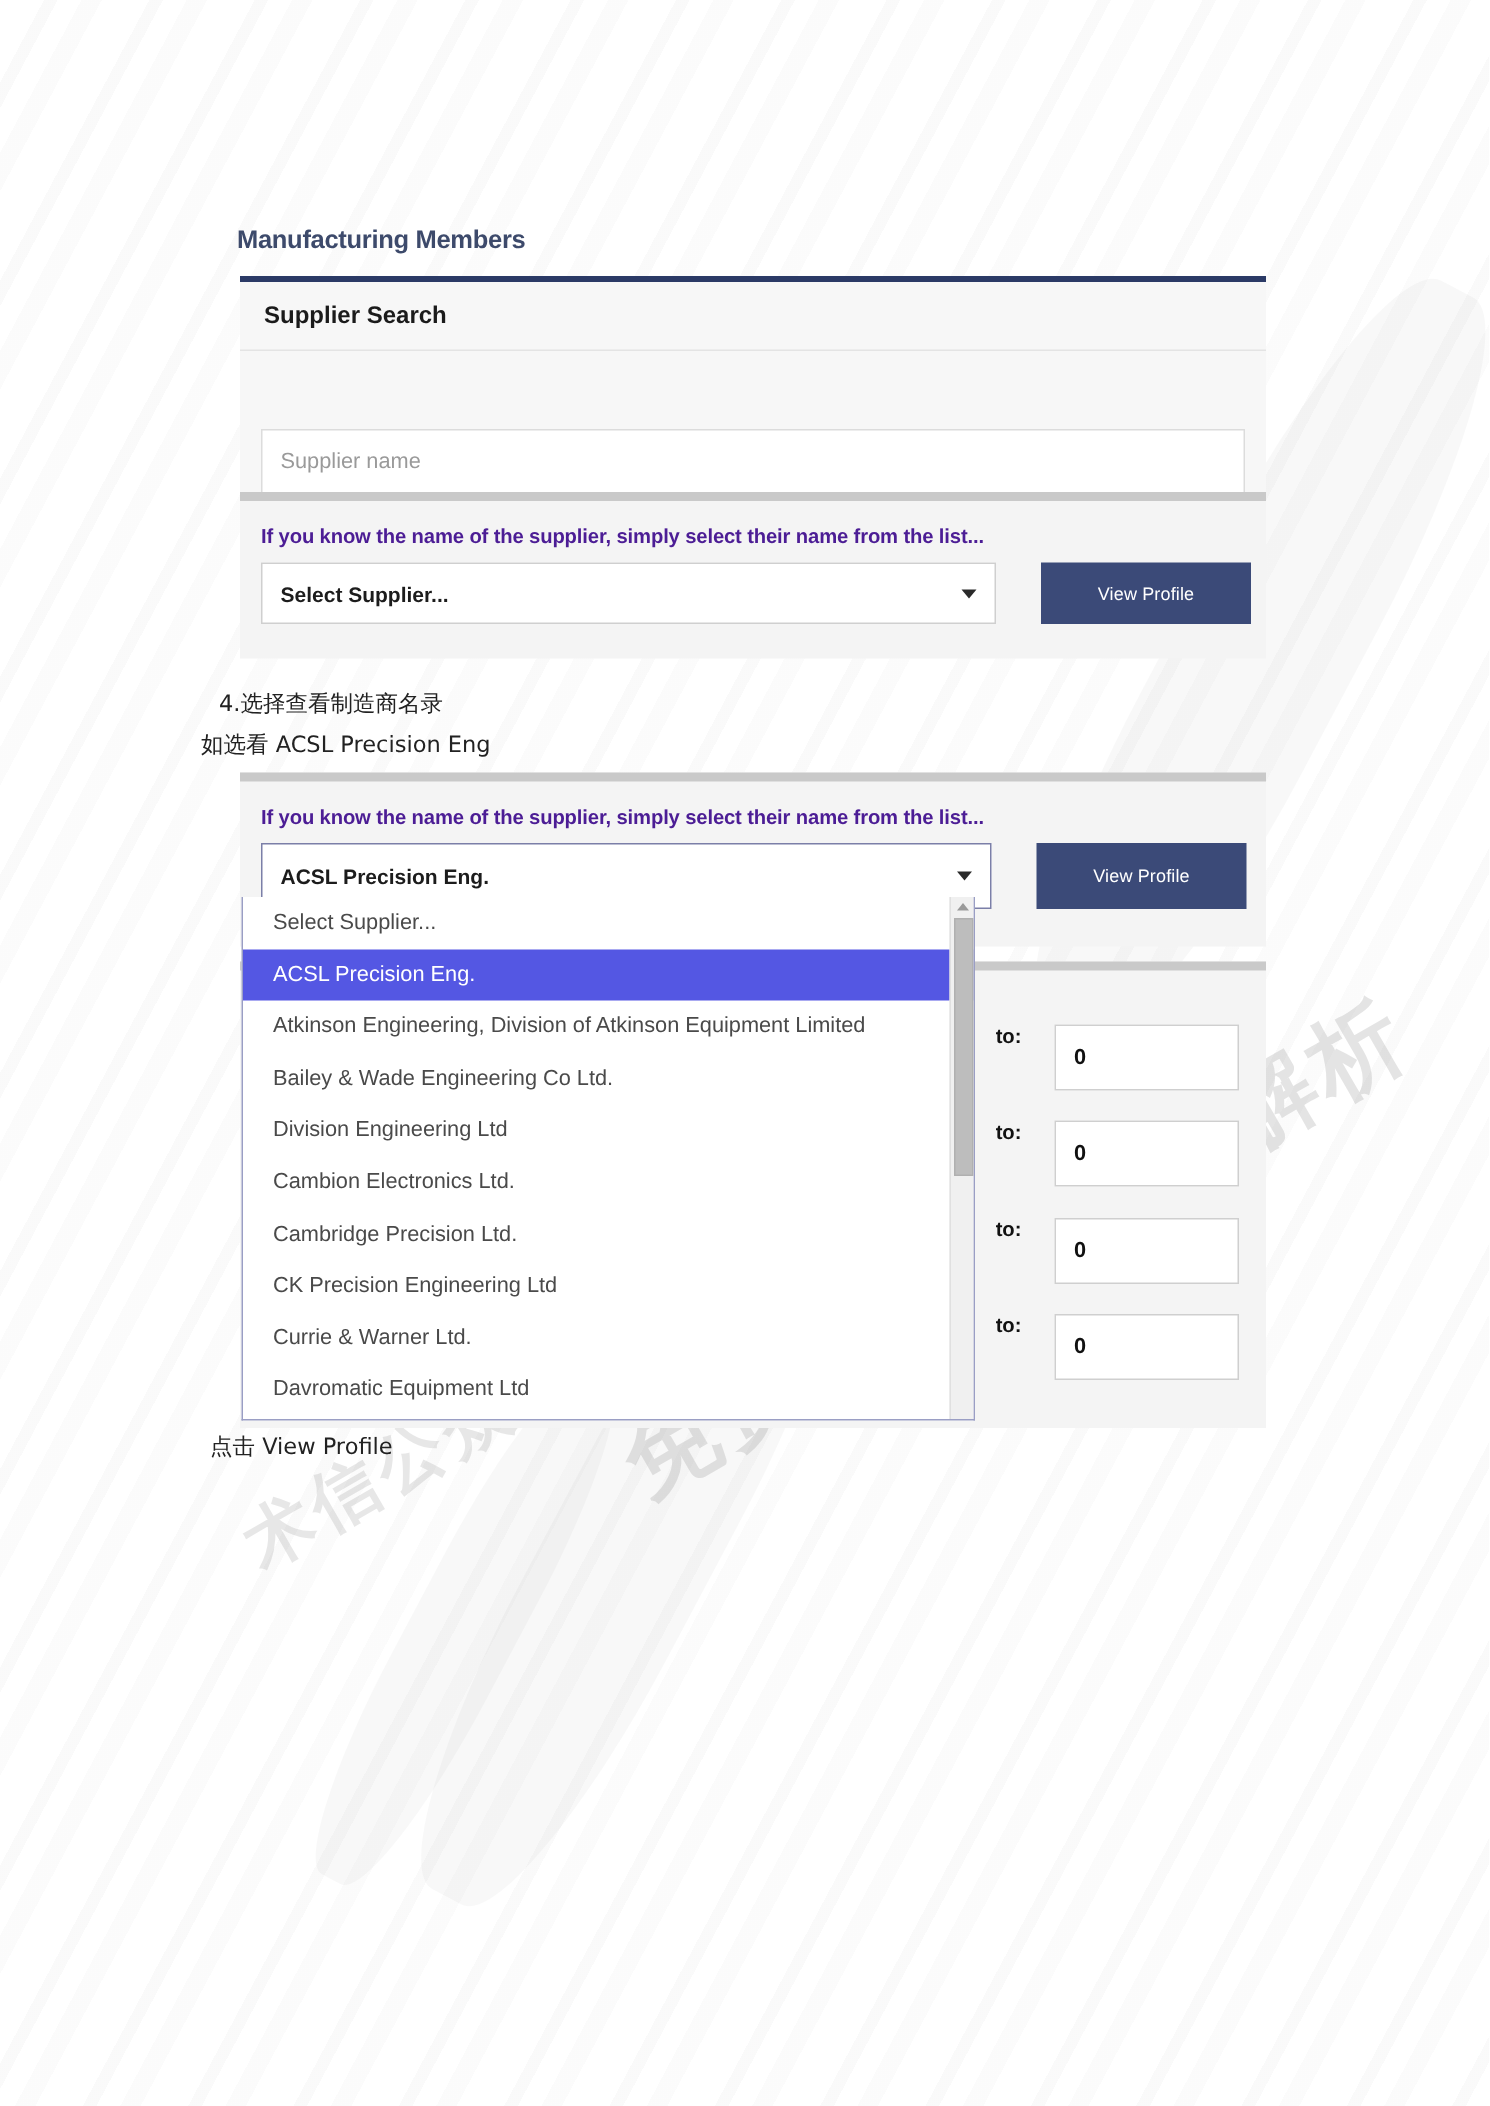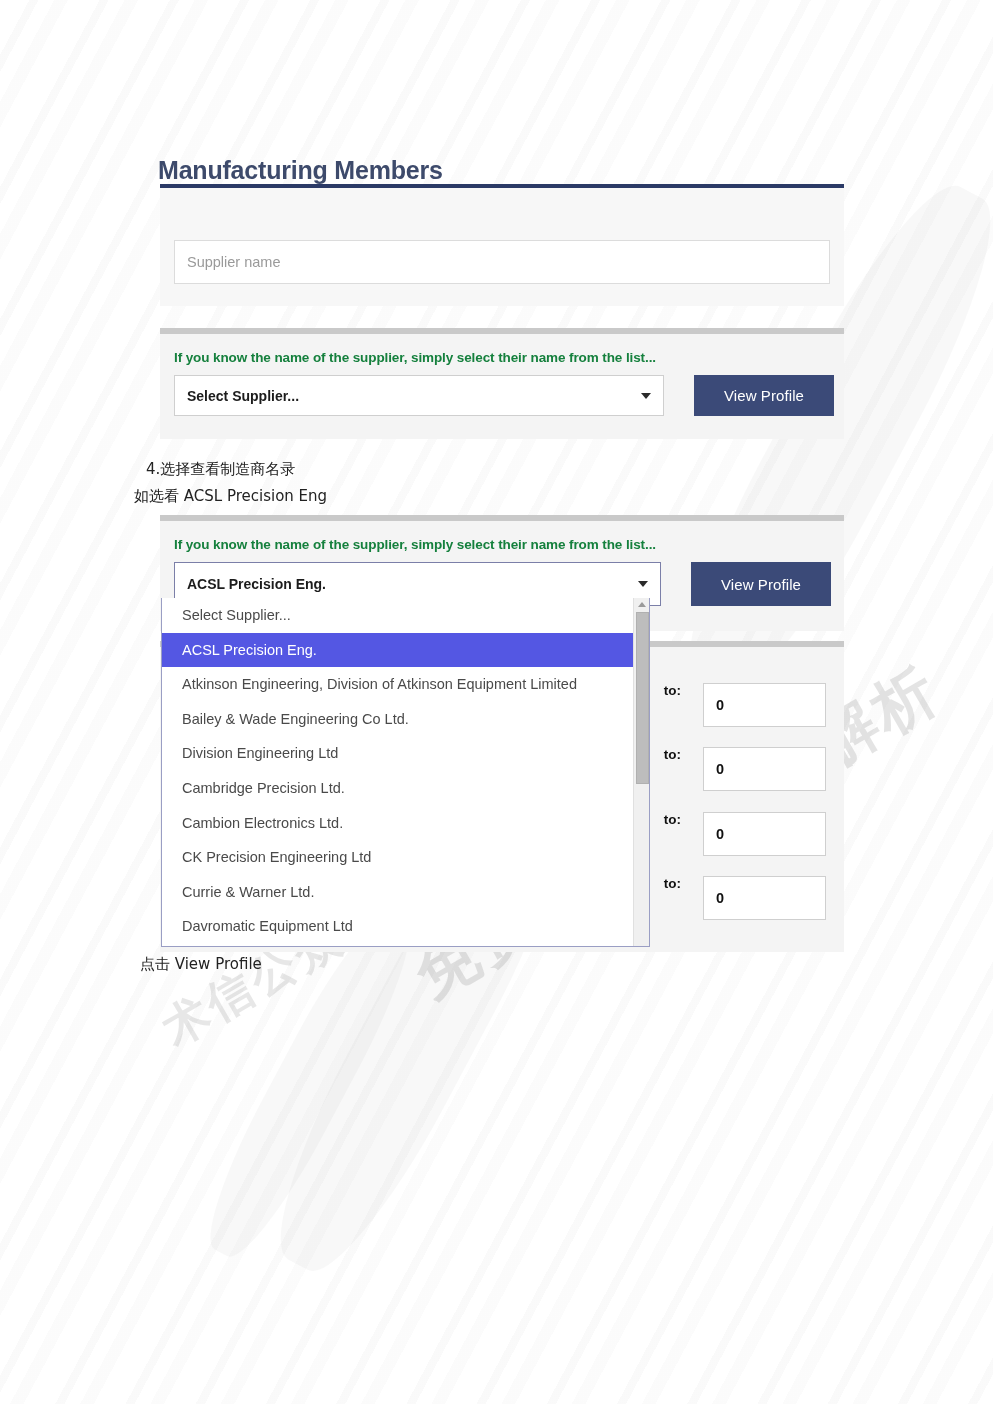--- a/index.html
+++ b/index.html
@@ -69,21 +69,21 @@
     position: absolute;
     left: 0; top: 0;
     width: 993px;
     z-index: 10;
   }
 
   .page-title {
     position: absolute;
     left: 158px;
     top: 139px;
-    font-size: 25px;
+    font-size: 17px;
     font-weight: bold;
     color: #3d4a6b;
     letter-spacing: -0.2px;
   }
 
   
   .search-card {
     position: absolute;
     left: 160px;
     top: 184px;
@@ -125,21 +125,21 @@
   }
   .panel-1 {
     left: 160px;
     top: 328px;
     width: 684px;
     height: 105px;
   }
   .panel-label {
     font-size: 13.5px;
     font-weight: bold;
-    color: #15803d;
+    color: #4c1d95;
     padding: 16px 0 0 14px;
     letter-spacing: -0.1px;
   }
   .select-row {
     display: flex;
     align-items: flex-start;
     padding: 10px 0 0 14px;
     gap: 30px;
   }
   .fake-select {
@@ -166,21 +166,21 @@
     border-right: 5px solid transparent;
     border-top: 6px solid #2a2a2a;
   }
   .view-profile-btn {
     box-sizing: border-box;
     width: 140px;
     height: 41px;
     background: #3b4a78;
     color: #ffffff;
     border: none;
-    font-size: 15px;
+    font-size: 12px;
     font-family: "Liberation Sans", sans-serif;
     cursor: pointer;
     letter-spacing: .1px;
   }
 
   
   .annot {
     position: absolute;
     font-size: 15px;
     color: #222;
@@ -315,20 +315,21 @@
     <div class="wm-brush" style="left:560px; top:380px; width:560px; height:120px;"></div>
     <div class="wm-chars" style="left:380px; top:790px;">免费查看完整版解析</div>
     <div class="wm-chars small" style="left:150px; top:940px;">术信公众号</div>
   </div>
 
   <div class="content">
 
     <h1 class="page-title">Manufacturing Members</h1>
 
     <section class="search-card">
+      <div class="search-card-header">Supplier Search</div>
       <div class="search-card-body">
         <input class="supplier-name-input" type="text" placeholder="Supplier name" style="">
       </div>
     </section>
 
     <section class="select-panel panel-1">
       <div class="panel-label">If you know the name of the supplier, simply select their name from the list...</div>
       <div class="select-row">
         <div class="fake-select">
           <span>Select Supplier...</span>
@@ -371,22 +372,22 @@
         <input class="num-input" type="text" value="0" style="">
       </div>
     </section>
 
     <div class="dropdown-list">
       <div class="dd-item">Select Supplier...</div>
       <div class="dd-item selected">ACSL Precision Eng.</div>
       <div class="dd-item">Atkinson Engineering, Division of Atkinson Equipment Limited</div>
       <div class="dd-item">Bailey &amp; Wade Engineering Co Ltd.</div>
       <div class="dd-item">Division Engineering Ltd</div>
+      <div class="dd-item">Cambion Electronics Ltd.</div>
       <div class="dd-item">Cambridge Precision Ltd.</div>
-      <div class="dd-item">Cambion Electronics Ltd.</div>
       <div class="dd-item">CK Precision Engineering Ltd</div>
       <div class="dd-item">Currie &amp; Warner Ltd.</div>
       <div class="dd-item">Davromatic Equipment Ltd</div>
 
       <div class="dd-scrollbar">
         <div class="dd-scroll-up"></div>
         <div class="dd-scroll-thumb"></div>
       </div>
     </div>
 

